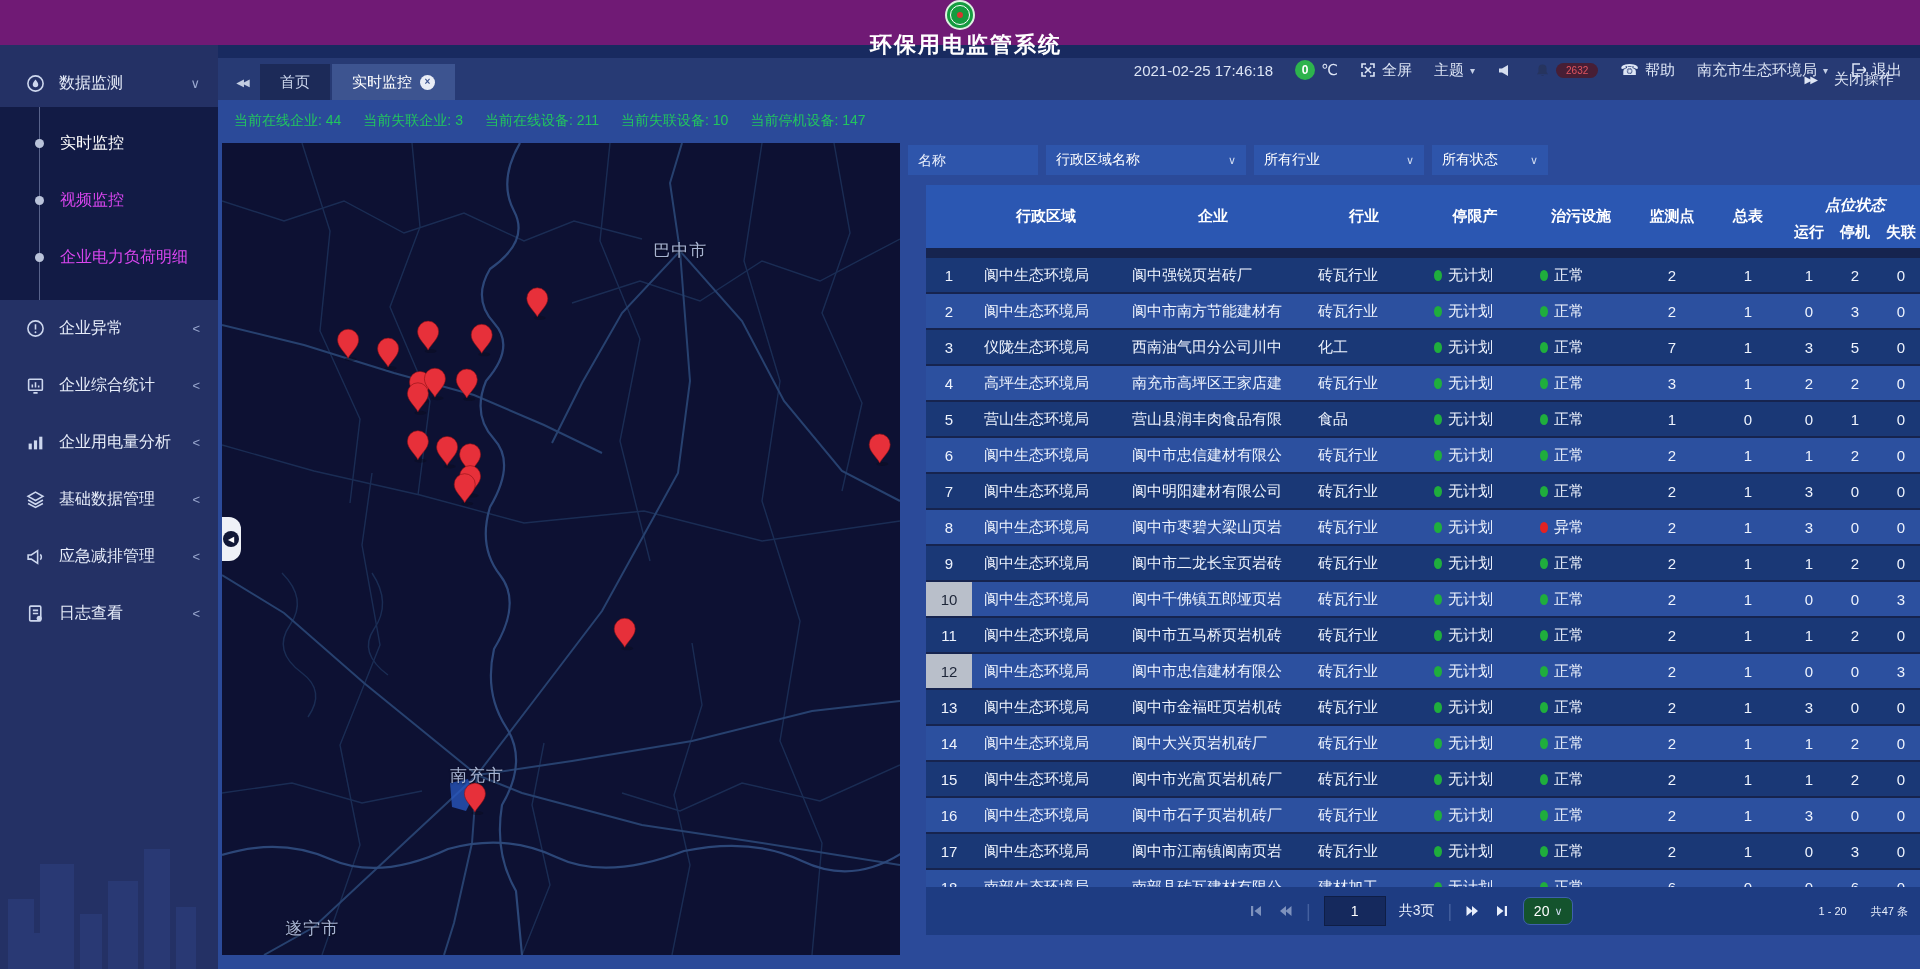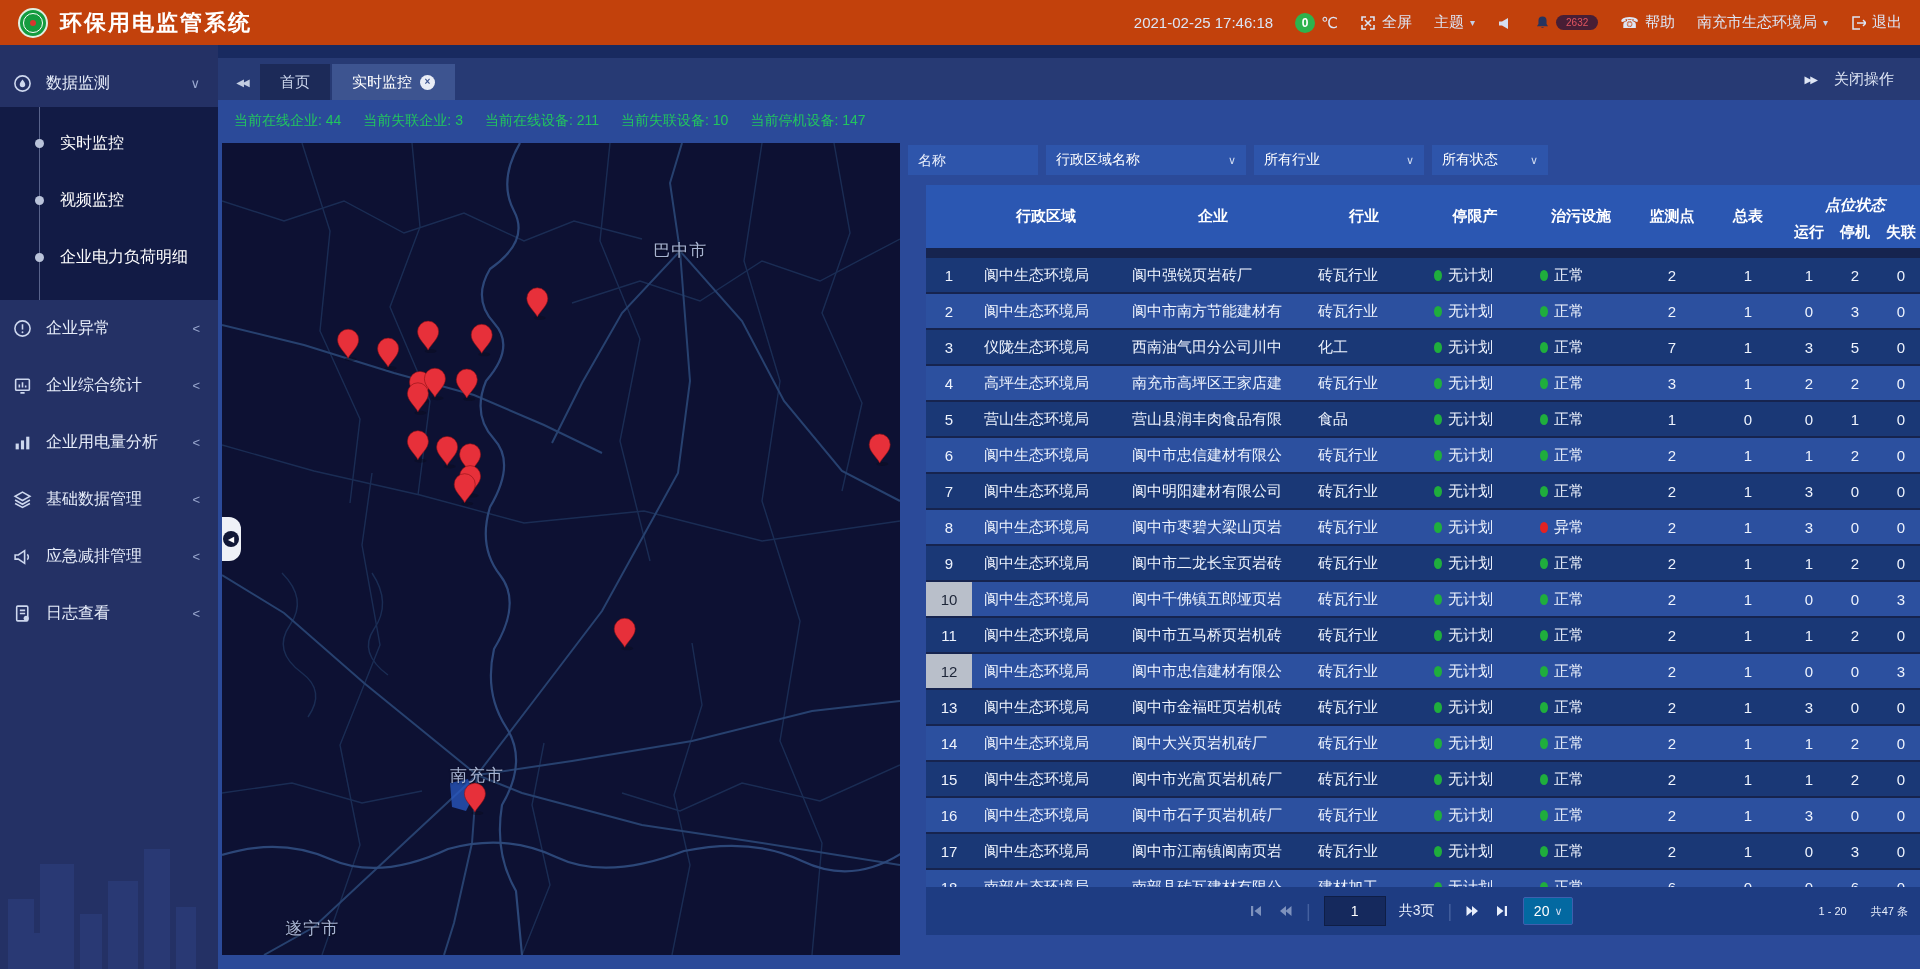--- a/index.html
+++ b/index.html
@@ -1,46 +1,46 @@
 <!DOCTYPE html>
 <html><head>
 <meta charset="utf-8">
 <title>环保用电监管系统</title>
 <style>
   html,body{margin:0;padding:0;background:#0b1230;}
   #app{position:relative;width:1920px;height:969px;overflow:hidden;background:#2b4a99;
        font-family:"Liberation Sans","DejaVu Sans",sans-serif;color:#eef3fd;}
   
-  .header{position:absolute;top:0;left:0;width:100%;height:45px;background:#c2410c;
-          display:flex;align-items:center;padding:0 18px;box-sizing:border-box;z-index:9;}
+  .header{position:absolute;top:0;left:0;width:100%;height:45px;background:#701a75;
+          display:flex;align-items:center;padding:0 18px;box-sizing:border-box;z-index:9;flex-direction:column;}
   .logo{width:30px;height:30px;border-radius:50%;background:#149c3f;border:2px solid #dff0e2;
         box-sizing:border-box;position:relative;flex:none;}
   .logo::after{content:"";position:absolute;inset:3px;border:1.5px solid #fff;border-radius:50%;}
   .logo::before{content:"";position:absolute;left:50%;top:50%;width:6px;height:6px;margin:-3px 0 0 -3px;
         background:#d8362f;border-radius:50%;z-index:1;}
   .app-title{margin-left:12px;font-size:22px;font-weight:bold;letter-spacing:2px;color:#fff;}
   .hright{margin-left:auto;display:flex;align-items:center;gap:22px;font-size:15px;color:#dde5f5;}
   .hitem{display:flex;align-items:center;gap:6px;white-space:nowrap;}
   .temp-badge{width:20px;height:20px;border-radius:50%;background:#2db34d;color:#fff;font-size:12px;
         font-weight:bold;display:flex;align-items:center;justify-content:center;}
   .caret{font-size:10px;color:#c4cfe6;}
   .notice-badge{background:#471e35;color:#e25560;font-size:10px;padding:2px 10px;border-radius:11px;}
   .hicon{display:flex;align-items:center;}
   
   .sidebar{position:absolute;top:45px;left:0;width:218px;height:924px;background:#243165;overflow:hidden;}
-  .sec-head{height:48px;display:flex;align-items:center;padding:0 18px 0 12px;gap:14px;font-size:16px;
+  .sec-head{height:48px;display:flex;align-items:center;padding:0 18px 0 25px;gap:14px;font-size:16px;
         color:#e6ecf9;cursor:pointer;margin-top:0;}
   .sec-head.first{margin-top:14px;}
   .sec-head.h57{height:57px;}
   .sec-head .chev{margin-left:auto;font-size:13px;color:#9aa8cf;}
   .sico{width:20px;height:20px;display:flex;align-items:center;justify-content:center;flex:none;}
   .sico svg{width:19px;height:19px;}
   .submenu{background:#121b45;position:relative;padding:8px 0 14px 0;}
   .subline{position:absolute;left:39px;top:0;bottom:0;width:1px;background:#7e8bb0;opacity:.65;}
-  .subitem{height:57px;display:flex;align-items:center;padding-left:60px;font-size:16px;color:#ffffff;
+  .subitem{height:57px;display:flex;align-items:center;padding-left:60px;font-size:16px;color:#d946ef;
         position:relative;cursor:pointer;}
   .subitem::before{content:"";position:absolute;left:35px;width:9px;height:9px;background:#b9c3da;border-radius:50%;}
   .subitem.active{color:#ffffff;}
   .skyline{position:absolute;bottom:0;left:0;right:0;height:150px;opacity:.5;}
   .skyline div{position:absolute;bottom:0;background:#2e4184;}
   
   .top-strip{position:absolute;top:45px;left:218px;right:0;height:13px;background:#182a60;}
   .tabbar{position:absolute;top:58px;left:218px;right:0;height:42px;background:#273a74;
         display:flex;align-items:flex-end;padding-left:6px;box-sizing:border-box;}
   .tab-collapse{height:36px;width:36px;display:flex;align-items:center;justify-content:center;
@@ -95,21 +95,21 @@
   .dot{width:8px;height:11px;border-radius:50%;margin-right:6px;flex:none;}
   .dot.g{background:#1fae3d;} .dot.r{background:#e32222;}
   
   .pager{position:absolute;left:0;bottom:0;width:998px;height:48px;background:#1e3c82;}
   .pager-ctrl{position:absolute;left:322px;top:0;height:48px;display:flex;align-items:center;gap:13px;}
   .pg-ic{width:16px;height:16px;display:flex;cursor:pointer;}
   .pg-sep{color:#44609f;font-size:18px;}
   .pg-input{width:56px;height:26px;background:#15295d;border:1px solid #0f1e46;color:#fff;text-align:center;
         font-size:14px;font-family:inherit;}
   .pg-total{font-size:14px;color:#e8eefb;}
-  .pg-size{width:48px;height:26px;background:#0369a1;border:1px solid #3f5fae;border-radius:2px;display:flex;
+  .pg-size{width:48px;height:26px;background:#14532d;border:1px solid #3f5fae;border-radius:7px;display:flex;
         align-items:center;justify-content:center;gap:5px;font-size:14px;color:#fff;cursor:pointer;}
   .pager-info{position:absolute;right:16px;top:0;height:48px;display:flex;align-items:center;gap:24px;
         font-size:11px;color:#e8eefb;}
 </style>
 </head>
 <body>
 
 <div id="app">
 
   <div class="header">

